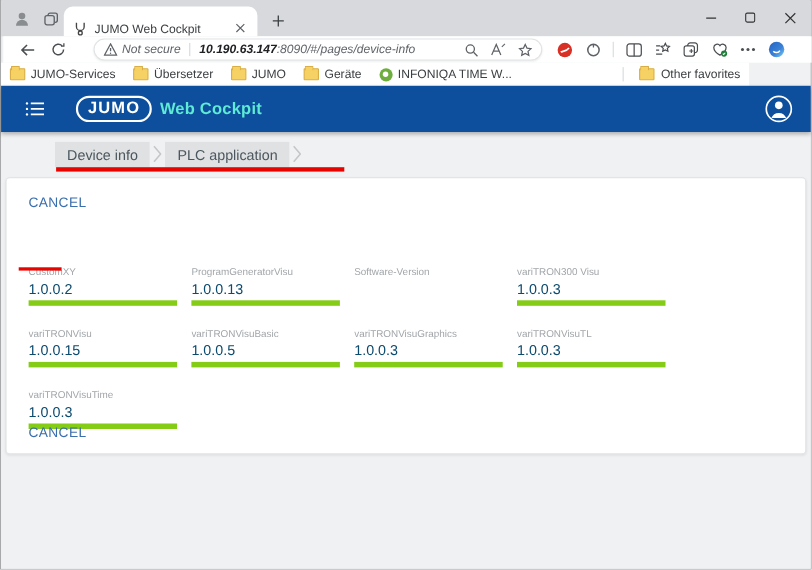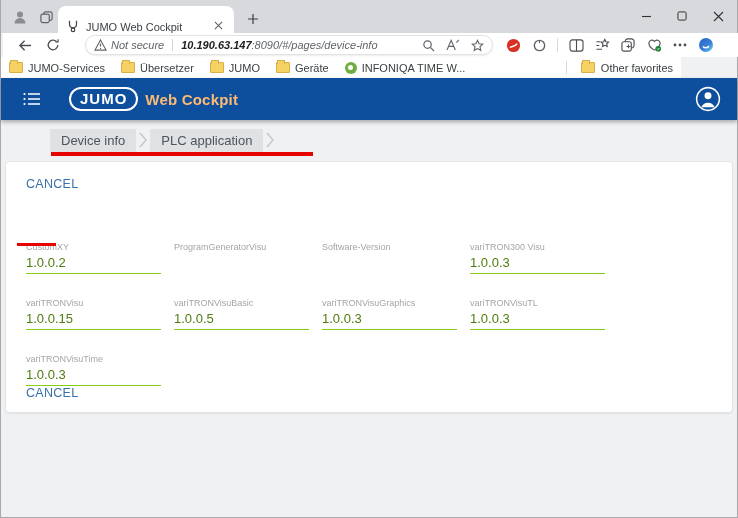--- a/index.html
+++ b/index.html
@@ -49,40 +49,40 @@
   .site-ic::after { content:""; position:absolute; left:3.5px; top:3.5px; width:5px; height:5px; border-radius:50%; background:#fff; }
   .bm-right { margin-left:auto; display:flex; align-items:center; gap:6px; }
   .bm-sep { width:1px; height:13px; background:#d8dadb; margin-right:8px; }
 
   
   .appheader { position:absolute; left:1px; top:78px; width:736px; height:42px; background:#0d4f9c;
                display:flex; align-items:center; box-shadow:0 2px 4px rgba(0,0,0,.3); z-index:3; }
   .menu-ic { margin-left:22px; width:18px; height:14px; color:#fff; }
   .jumo-logo { margin-left:28px; border:2px solid #fff; border-radius:14px; padding:1px 9px 2px 9px;
                color:#fff; font-weight:bold; font-size:15px; letter-spacing:1px; }
-  .app-title { color:#fdba74; font-size:15px; font-weight:bold; margin-left:7px; letter-spacing:.2px; }
+  .app-title { color:#5eead4; font-size:15px; font-weight:bold; margin-left:7px; letter-spacing:.2px; }
   .avatar { margin-left:auto; margin-right:16px; width:26px; height:26px; color:#fff; }
 
   
   .page { position:absolute; left:1px; top:120px; width:736px; height:397px; background:#eff1f2; }
   .breadcrumbs { position:absolute; left:49px; top:8px; display:flex; align-items:center; }
   .crumb { background:#dfe1e2; color:#4b565e; font-size:13px; padding:4px 11px; }
   .crumb-chev { width:14px; height:24px; color:#c3c7c9; display:flex; align-items:center; justify-content:center; }
 
   .card { position:absolute; left:4px; top:41px; width:728px; height:252px; background:#fff;
           border:1px solid #e2e4e5; border-radius:4px; box-shadow:0 1px 2px rgba(0,0,0,.06); }
   .cancel-link { position:absolute; left:20px; font-size:12.5px; color:#3a6fad; letter-spacing:.3px; cursor:pointer; }
   .cancel-top { top:15px; }
   .cancel-bottom { top:224px; }
   .fields { position:absolute; left:20px; top:45px; display:grid; grid-template-columns:repeat(4,135px);
             column-gap:13px; row-gap:21px; }
   .field { height:35px; }
   .field-label { font-size:9px; color:#a2a6aa; height:12px; line-height:12px; white-space:nowrap; overflow:hidden;margin-top:34px; }
-  .field-input { display:block; width:135px; border:none; border-bottom:1px solid #84cc16; background:transparent;
-                 font-family:"Liberation Sans", sans-serif; font-size:13px; color:#4d7c0f; padding:2px 0 3px 0; outline:none; }
+  .field-input { display:block; width:135px; border:none; border-bottom:5px solid #84cc16; background:transparent;
+                 font-family:"Liberation Sans", sans-serif; font-size:13px; color:#0c4a6e; padding:2px 0 3px 0; outline:none; }
 
   .red-line { position:absolute; background:#e60400; z-index:5; }
   .red1 { left:51px; top:152px; width:262px; height:4px; }
   .red2 { left:17px; top:243px; width:39px; height:3px; }
 
   svg { display:block; }
 </style>
 </head>
 <body>
 
@@ -317,20 +317,21 @@
     <div class="card">
       <span class="cancel-link cancel-top">CANCEL</span>
 
       <div class="fields">
         <div class="field">
           <div class="field-label">CustomXY</div>
           <input class="field-input" value="1.0.0.2" style="">
         </div>
         <div class="field">
           <div class="field-label">ProgramGeneratorVisu</div>
+          <input class="field-input" value="1.0.0.13" style="">
         </div>
         <div class="field">
           <div class="field-label">Software-Version</div>
         </div>
         <div class="field">
           <div class="field-label">variTRON300 Visu</div>
           <input class="field-input" value="1.0.0.3" style="">
         </div>
         <div class="field">
           <div class="field-label">variTRONVisu</div>

